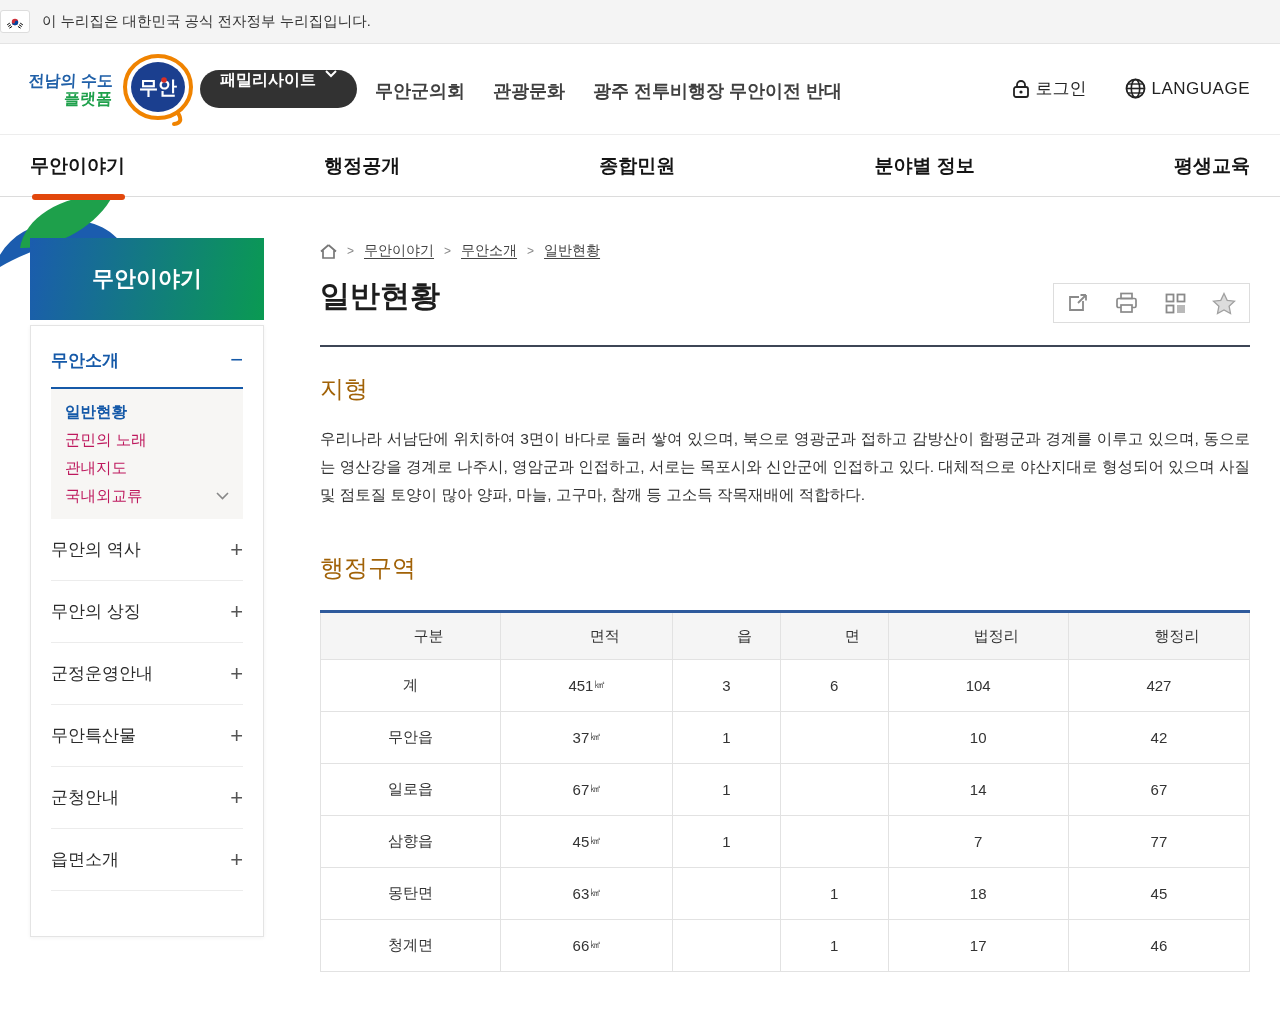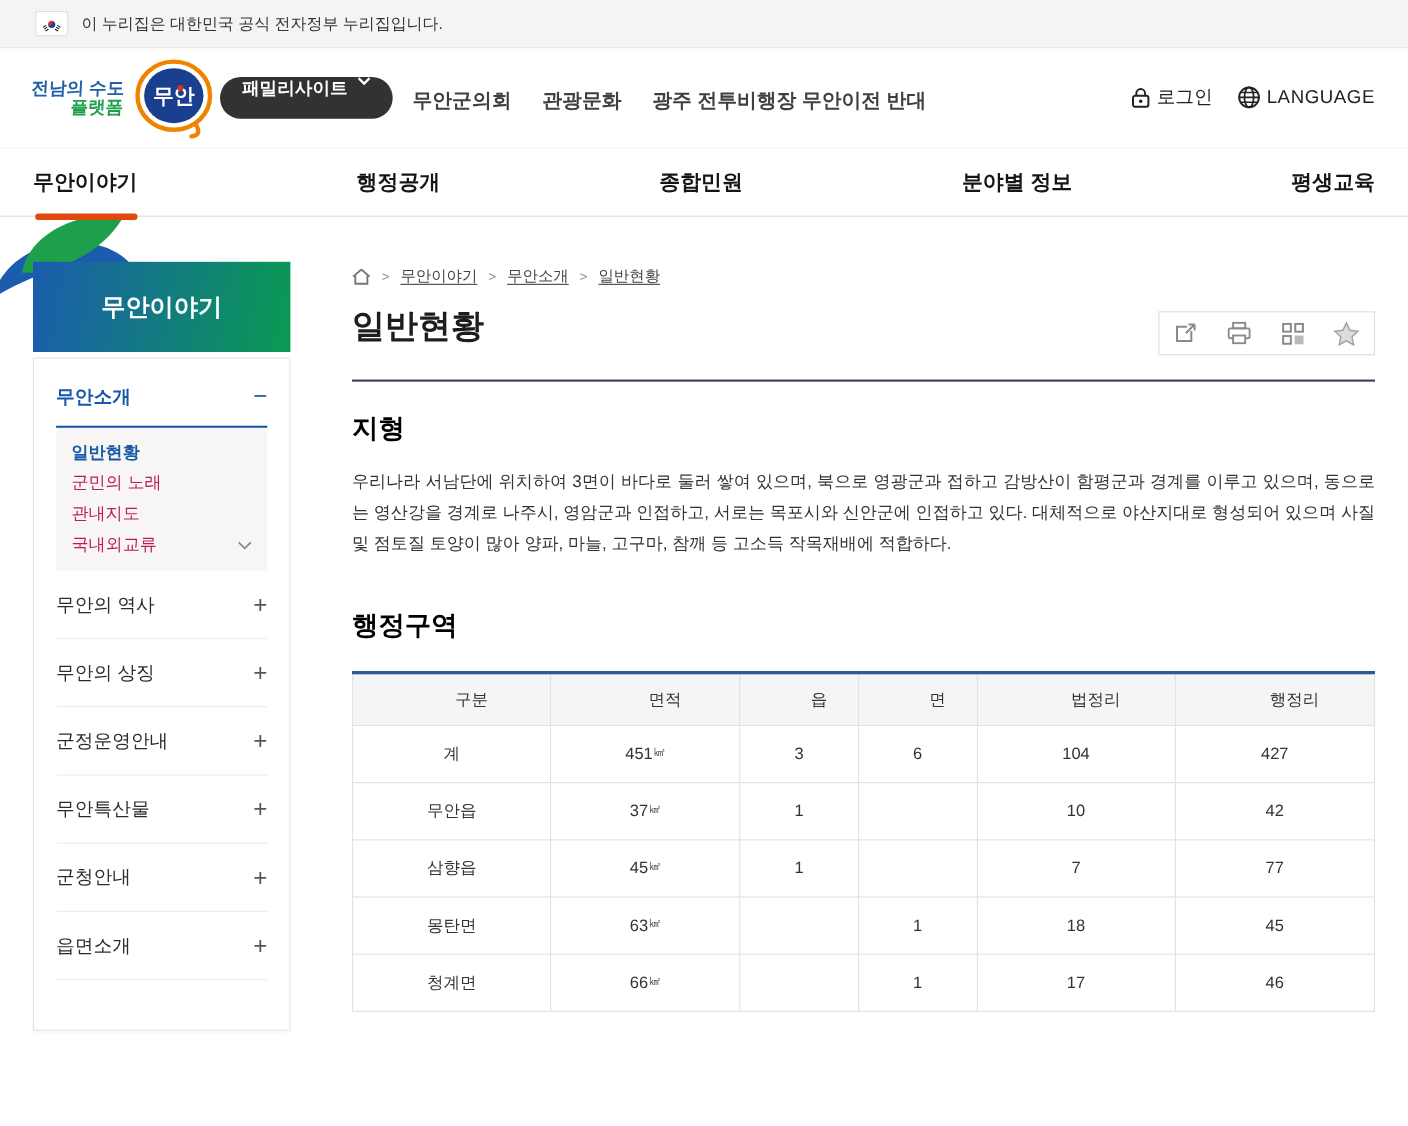--- a/index.html
+++ b/index.html
@@ -5,41 +5,41 @@
   * { margin:0; padding:0; box-sizing:border-box; }
   html,body { width:1280px; height:1024px; }
   body {
     position:relative; overflow:hidden; background:#fff;
     font-family:"Liberation Sans","DejaVu Sans",sans-serif; color:#222;
   }
   
   .gov-banner {
     position:absolute; left:0; top:0; width:1280px; height:44px;
     background:#f4f4f4; border-bottom:1px solid #e4e4e4;
-    display:flex; align-items:center; padding-left:32px; gap:12px;
+    display:flex; align-items:center; gap:12px;
   }
   .flag-box { width:30px; height:23px; background:#fff; border:1px solid #ddd; border-radius:3px;
     display:flex; align-items:center; justify-content:center; }
   .gov-banner-text { font-size:14.5px; color:#333; }
   
   .header { position:absolute; left:0; top:44px; width:1280px; height:91px; background:#fff;
     border-bottom:1px solid #ededed; }
   .logo { position:absolute; left:28px; top:9px; display:flex; align-items:center; gap:8px; cursor:pointer; }
   .logo-tagline { text-align:right; line-height:1.15; font-weight:bold; color:#2060a8;
     font-size:16px; transform:skewX(-3deg); }
   .logo-tagline .t2 { color:#1ea04b; }
   .family-btn {
     position:absolute; left:200px; top:26px; width:157px; height:38px; border:none;
     background:#323232; color:#fff; border-radius:20px; font-size:16px; font-weight:bold;
     display:flex; align-items:flex-start; justify-content:center; gap:9px; cursor:pointer;
     font-family:inherit;
   }
   .header-links { position:absolute; left:375px; top:35px; display:flex; gap:28px; }
   .header-links a { font-size:18px; font-weight:bold; color:#404040; text-decoration:none; cursor:pointer; }
-  .header-utils { position:absolute; right:30px; top:33px; display:flex; align-items:center; gap:22px; }
+  .header-utils { position:absolute; right:30px; top:33px; display:flex; align-items:center; gap:38px; }
   .util-item { display:flex; align-items:center; gap:6px; font-size:17px; color:#222; cursor:pointer; }
   .util-item.lang { font-size:17px; letter-spacing:.5px; }
   
   .gnb { position:absolute; left:0; top:135px; width:1280px; height:62px; background:#fff;
     border-bottom:1px solid #dcdcdc; display:flex; align-items:center;
     justify-content:space-between; padding:0 30px; }
   .gnb-item { font-size:19px; font-weight:bold; color:#151515; cursor:pointer; }
   .gnb-underline { position:absolute; left:32px; top:194px; width:93px; height:6px;
     border-radius:3px; background:#e2470c; z-index:5; }
   
@@ -67,21 +67,21 @@
   .content { position:absolute; left:320px; top:240px; width:930px; z-index:1; }
   .breadcrumb { position:absolute; left:0; top:2px; display:flex; align-items:center; gap:10px;
     font-size:14px; color:#555; }
   .breadcrumb a { color:#444; text-decoration:underline; text-underline-offset:3px; cursor:pointer; }
   .breadcrumb .sep { color:#888; font-size:12px; }
   .page-title { position:absolute; left:0; top:36px; font-size:30px; font-weight:bold; color:#1d1d1d; }
   .page-toolbar { position:absolute; right:0; top:43px; width:197px; height:40px;
     border:1px solid #ddd; background:#fff; display:flex; align-items:center; justify-content:space-around; }
   .tool-btn { background:none; border:none; cursor:pointer; display:flex; align-items:center; justify-content:center; padding:2px; }
   .content-rule { position:absolute; left:0; top:105px; width:930px; height:2px; background:#3e4656; }
-  .sec-heading { position:absolute; left:0; font-size:24px; font-weight:bold; color:#000000; }
+  .sec-heading { position:absolute; left:0; font-size:24px; font-weight:normal; color:#a16207; }
   .sec-terrain-h { top:133px; }
   .terrain-body { position:absolute; left:0; top:185px; width:930px;
     font-size:15.5px; line-height:1.82; color:#333; text-align:justify; }
   .sec-districts-h { top:312px; }
   .district-table { position:absolute; left:0; top:370px; width:930px;
     border-collapse:collapse; table-layout:fixed; border-top:3px solid #2e5a9c; }
   .district-table th, .district-table td {
     border:1px solid #e2e2e2; border-top:none; text-align:center;
     font-size:15px; color:#333; font-weight:normal; }
   .district-table th { height:48px; background:#f5f5f5;padding-left:36px; }
@@ -312,20 +312,28 @@
       </tr>
       <tr>
         <td>무안읍</td>
         <td><span>37</span><span class="unit">㎢</span></td>
         <td>1</td>
         <td></td>
         <td>10</td>
         <td>42</td>
       </tr>
       <tr>
+        <td>일로읍</td>
+        <td><span>67</span><span class="unit">㎢</span></td>
+        <td>1</td>
+        <td></td>
+        <td>14</td>
+        <td>67</td>
+      </tr>
+      <tr>
         <td>삼향읍</td>
         <td><span>45</span><span class="unit">㎢</span></td>
         <td>1</td>
         <td></td>
         <td>7</td>
         <td>77</td>
       </tr>
       <tr>
         <td>몽탄면</td>
         <td><span>63</span><span class="unit">㎢</span></td>

